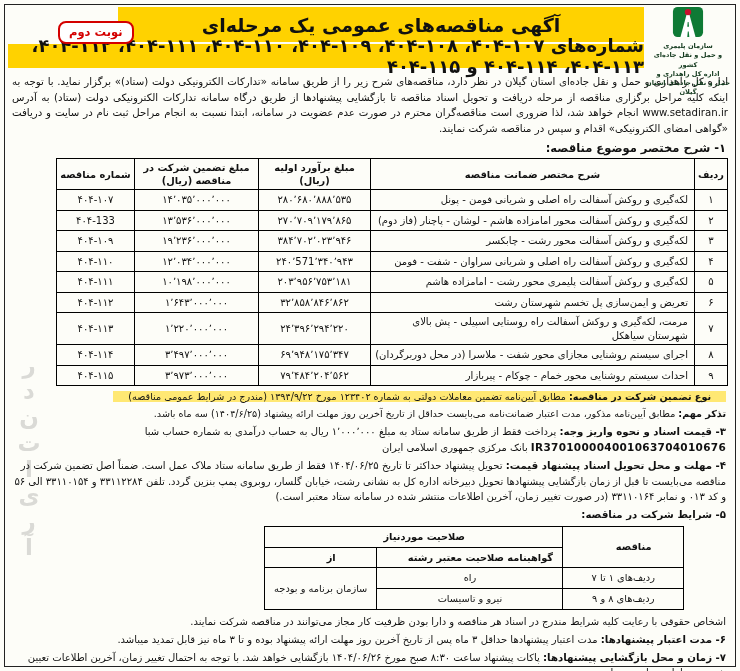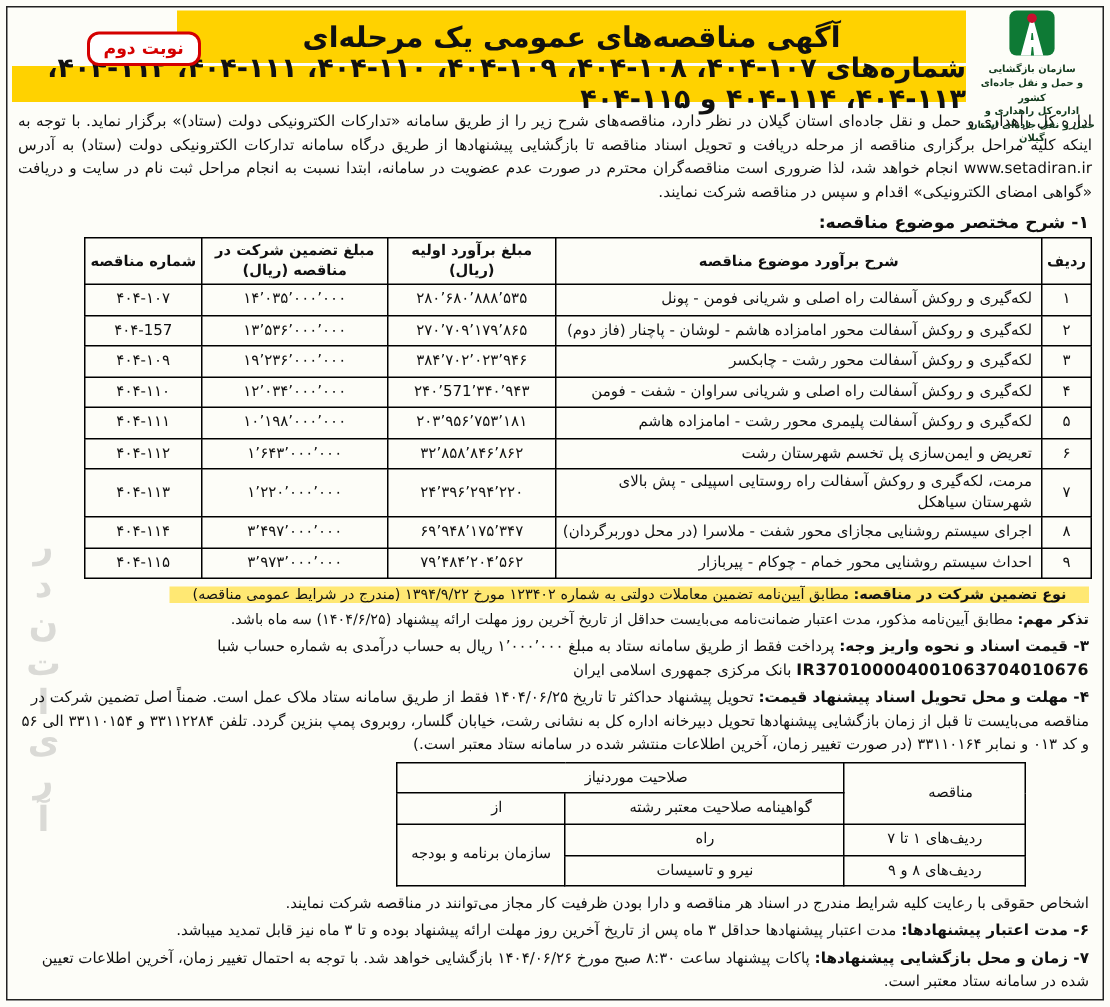--- a/index.html
+++ b/index.html
@@ -48,21 +48,21 @@
   .note { font-size:9.6px; line-height:1.5; margin:2px 2px 0; }
   .note .hl-band { background:#ffe873; padding:0 15px; }
   .sec { font-size:10px; line-height:1.5; margin:3px 2px 0; }
   .sec b { font-size:10.2px; }
   .iban { direction:ltr; unicode-bidi:isolate; font-weight:bold; font-size:10.5px; letter-spacing:.3px; }
 
   .qual-table { width:420px; margin:4px auto 4px 0; margin-right:44px; }
   .qual-table th, .qual-table td {
     border:1px solid #000; text-align:center; padding:3px 6px; font-size:9.8px; line-height:1.4;
   }
-  .qual-table th { font-weight:normal;padding-left:27px; }
+  .qual-table th { font-weight:bold;padding-left:27px; }
   .qual-col-tender { width:118px; }
   .qual-col-cert { width:182px; }
   .qual-col-from { width:110px; }
 
   .ad-id { position:absolute; left:16px; bottom:10px; z-index:2; font-size:12.5px; font-weight:bold; }
 
   .watermark {
     position:absolute; left:16px; top:330px; height:230px; z-index:0;
     writing-mode:vertical-rl; text-orientation:upright;
     color:#d7d7d3; font-size:23px; font-weight:bold; letter-spacing:5px; opacity:.9;
@@ -82,21 +82,21 @@
   <div class="org-box">
     <div class="logo">
       <svg width="32" height="32" viewBox="0 0 34 34" aria-hidden="true">
         <rect x="1" y="1" width="32" height="32" rx="5" fill="#0e7a35"></rect>
         <path d="M9 33 L15.5 9 L18.5 9 L25 33 Z" fill="#ffffff"></path>
         <path d="M16.2 33 L16.8 27 L17.8 27 L18.4 33 Z" fill="#0e7a35"></path>
         <path d="M16.2 22 L16.7 17 L17.6 17 L18.1 22 Z" fill="#0e7a35"></path>
         <circle cx="17" cy="6.5" r="3.4" fill="#c8102e"></circle>
       </svg>
     </div>
-    <div>سازمان بازگشایی</div>
+    <div>سازمان پلیمری</div>
     <div>و حمل و نقل جاده‌ای کشور</div>
     <div>اداره کل راهداری و</div>
     <div>حمل و نقل جاده‌ای استان گیلان</div>
   </div>
 
   <div class="content">
     <p class="intro">اداره کل راهداری و حمل و نقل جاده‌ای استان گیلان در نظر دارد، مناقصه‌های شرح زیر را از طریق سامانه «تدارکات الکترونیکی دولت (ستاد)» برگزار نماید. با توجه به اینکه کلیه مراحل برگزاری مناقصه از مرحله دریافت و تحویل اسناد مناقصه تا بازگشایی پیشنهادها از طریق درگاه سامانه تدارکات الکترونیکی دولت (ستاد) به آدرس www.setadiran.ir انجام خواهد شد، لذا ضروری است مناقصه‌گران محترم در صورت عدم عضویت در سامانه، ابتدا نسبت به انجام مراحل ثبت نام در سایت و دریافت «گواهی امضای الکترونیکی» اقدام و سپس در مناقصه شرکت نمایند.</p>
 
     <div class="sec-title">۱- شرح مختصر موضوع مناقصه:</div>
 
@@ -104,40 +104,40 @@
       <colgroup>
         <col style="width:28px">
           <col>
           <col style="width:112px">
           <col style="width:124px">
           <col style="width:78px">
       </colgroup>
       <thead>
         <tr>
           <th>ردیف</th>
-          <th>شرح برآورد موضوع مناقصه</th>
+          <th>شرح مختصر ضمانت مناقصه</th>
           <th>مبلغ برآورد اولیه (ریال)</th>
           <th>مبلغ تضمین شرکت در مناقصه (ریال)</th>
           <th>شماره مناقصه</th>
         </tr>
       </thead>
       <tbody>
           <tr>
             <td>۱</td>
             <td class="desc">لکه‌گیری و روکش آسفالت راه اصلی و شریانی فومن - پونل</td>
             <td>۲۸۰٬۶۸۰٬۸۸۸٬۵۳۵</td>
             <td>۱۴٬۰۳۵٬۰۰۰٬۰۰۰</td>
             <td>۴۰۴-۱۰۷</td>
           </tr>
           <tr>
             <td>۲</td>
             <td class="desc">لکه‌گیری و روکش آسفالت محور امامزاده هاشم - لوشان - پاچنار (فاز دوم)</td>
             <td>۲۷۰٬۷۰۹٬۱۷۹٬۸۶۵</td>
             <td>۱۳٬۵۳۶٬۰۰۰٬۰۰۰</td>
-            <td>۴۰۴-157</td>
+            <td>۴۰۴-133</td>
           </tr>
           <tr>
             <td>۳</td>
             <td class="desc">لکه‌گیری و روکش آسفالت محور رشت - چابکسر</td>
             <td>۳۸۴٬۷۰۲٬۰۲۳٬۹۴۶</td>
             <td>۱۹٬۲۳۶٬۰۰۰٬۰۰۰</td>
             <td>۴۰۴-۱۰۹</td>
           </tr>
           <tr>
             <td>۴</td>
@@ -198,20 +198,23 @@
       <span>پرداخت فقط از طریق سامانه ستاد به مبلغ ۱٬۰۰۰٬۰۰۰ ریال به حساب درآمدی به شماره حساب شبا</span>
       <span class="iban">IR370100004001063704010676</span>
       <span>بانک مرکزی جمهوری اسلامی ایران</span>
     </div>
 
     <div class="sec">
       <b>۴- مهلت و محل تحویل اسناد پیشنهاد قیمت:</b>
       <span>تحویل پیشنهاد حداکثر تا تاریخ ۱۴۰۴/۰۶/۲۵ فقط از طریق سامانه ستاد ملاک عمل است. ضمناً اصل تضمین شرکت در مناقصه می‌بایست تا قبل از زمان بازگشایی پیشنهادها تحویل دبیرخانه اداره کل به نشانی رشت، خیابان گلسار، روبروی پمپ بنزین گردد. تلفن ۳۳۱۱۲۲۸۴ و ۳۳۱۱۰۱۵۴ الی ۵۶ و کد ۰۱۳ و نمابر ۳۳۱۱۰۱۶۴ (در صورت تغییر زمان، آخرین اطلاعات منتشر شده در سامانه ستاد معتبر است.)</span>
     </div>
 
+    <div class="sec">
+      <b>۵- شرایط شرکت در مناقصه:</b>
+    </div>
 
     <table class="qual-table">
       <tbody>
           <tr>
         <th rowspan="2" class="qual-col-tender">مناقصه</th>
         <th colspan="2">صلاحیت موردنیاز</th>
       </tr>
       <tr>
         <th class="qual-col-cert">گواهینامه صلاحیت معتبر رشته</th>
         <th class="qual-col-from">از</th>

